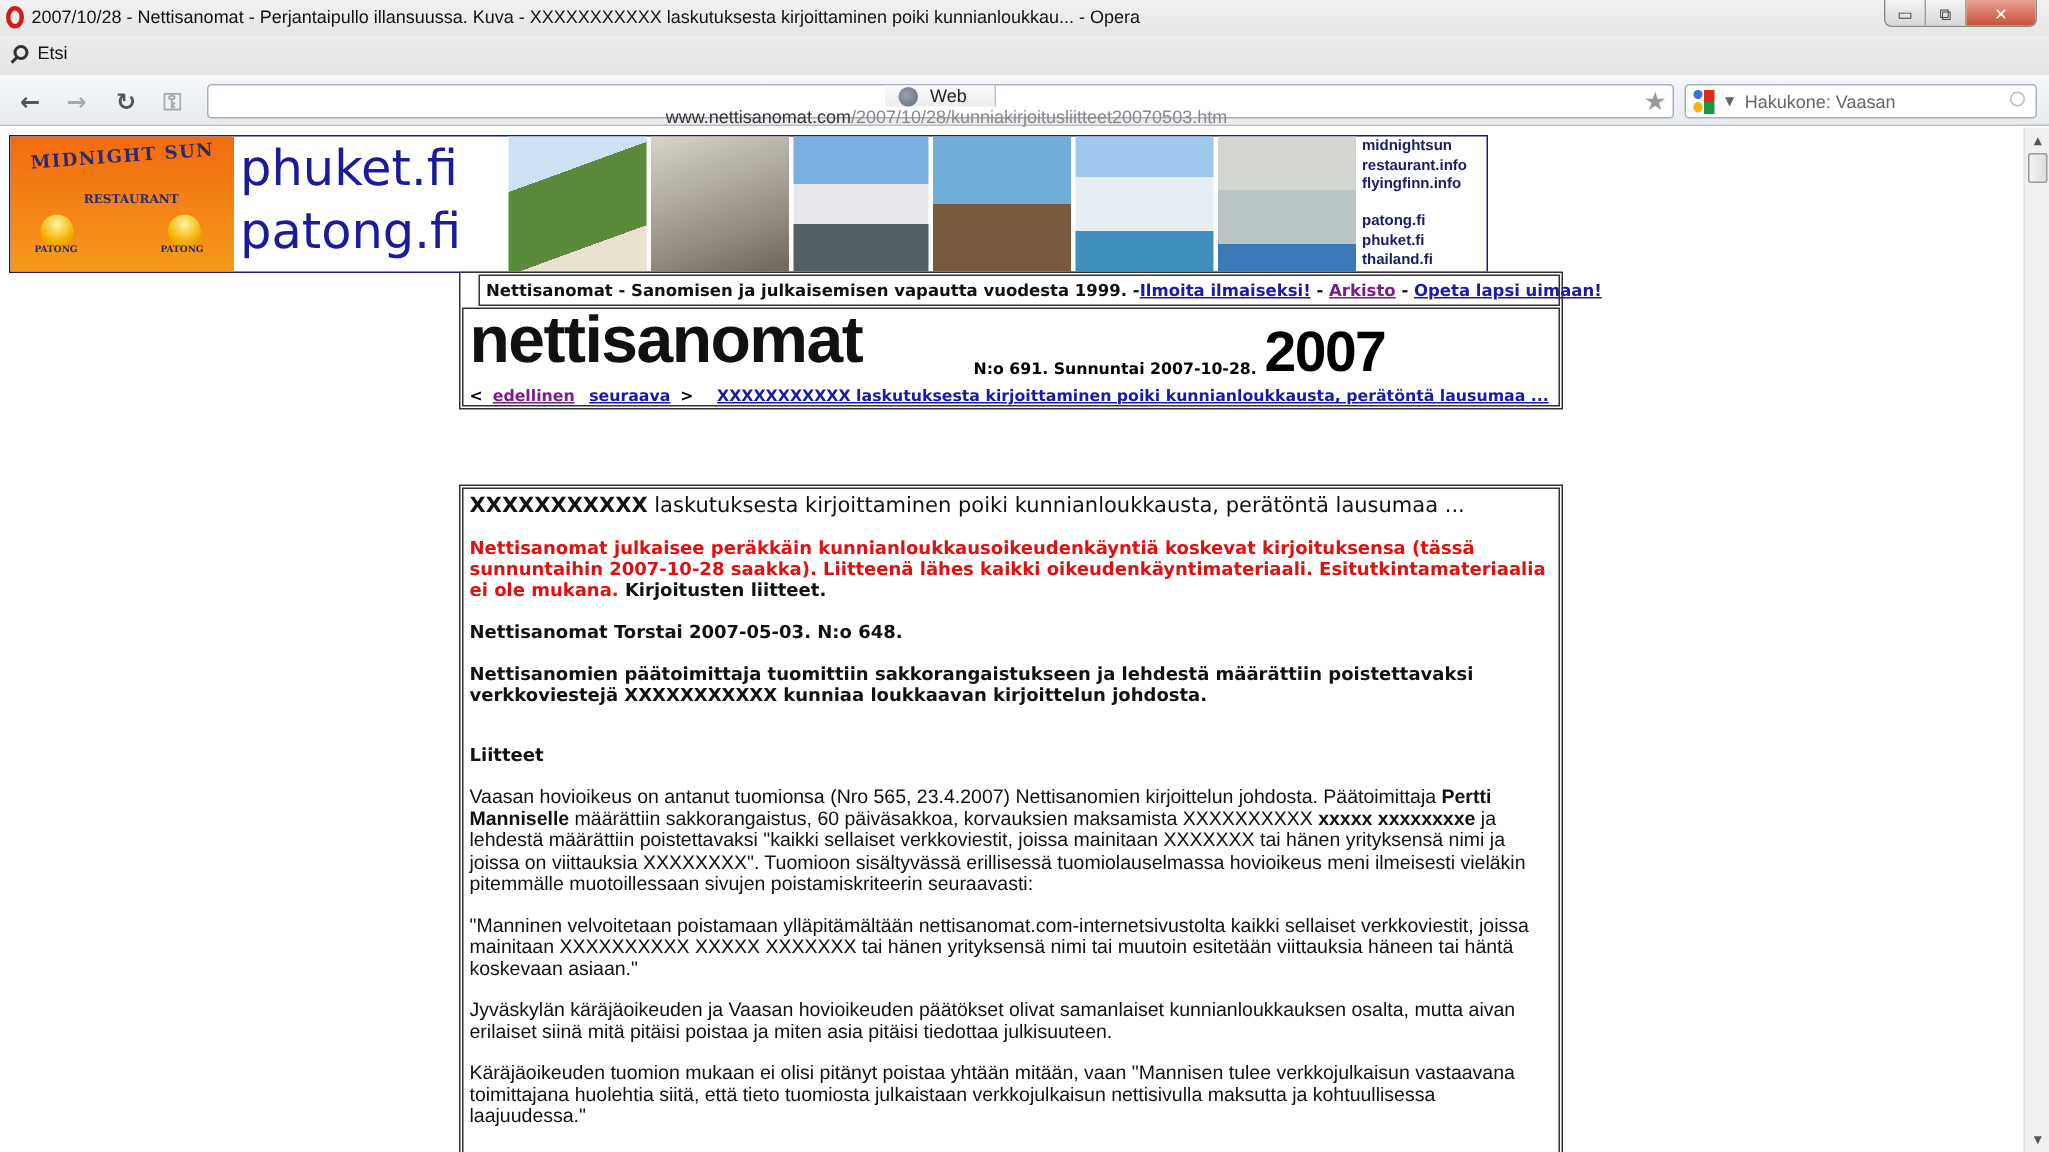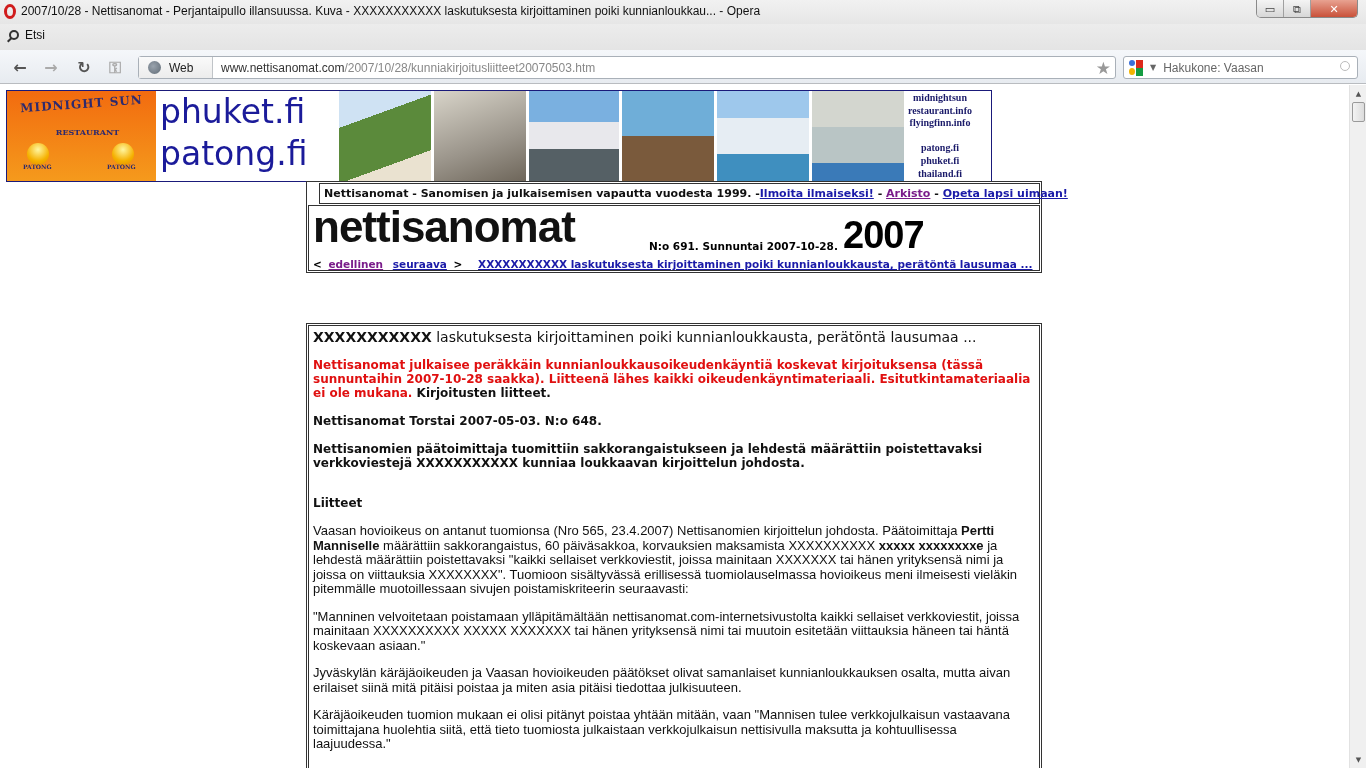--- a/index.html
+++ b/index.html
@@ -27,21 +27,21 @@
     border-radius: 50%; position: relative; margin-right: 6px; }
   .menubar .search-menu .mag::after { content: ""; position: absolute; left: -4px; top: 7px; width: 5px; height: 2px;
     background: #333; transform: rotate(-45deg); }
 
   .navbar { position: absolute; left: 0; top: 50px; width: 1366px; height: 34px;
     background: linear-gradient(#f5f7fa, #e7ebf0); border-bottom: 1px solid #b9bcc0; }
   .navbtn { position: absolute; top: 7px; width: 22px; height: 20px; display: flex; align-items: center;
     justify-content: center; font-size: 16px; color: #555; font-weight: bold; }
   .navbtn.disabled { color: #aaa; }
   .addr { position: absolute; left: 138px; top: 6px; width: 978px; height: 23px; background: #fff;
-    border: 1px solid #a9b0b8; border-radius: 3px; display: flex; align-items: center; }
+    border: 1px solid #a9b0b8; border-radius: 3px; display: flex; align-items: center; flex-direction: column; }
   .addr .webbtn { height: 21px; width: 74px; border-right: 1px solid #c0c4c8; display: flex; align-items: center;
     padding-left: 9px; background: linear-gradient(#fafafa, #ececec); font-family: "Liberation Sans", sans-serif;
     font-size: 12px; color: #222; }
   .addr .globe { width: 13px; height: 13px; border-radius: 50%; background: radial-gradient(circle at 40% 40%, #9aa3ad, #5f6a75);
     margin-right: 8px; }
   .addr .url { padding-left: 8px; font-family: "Liberation Sans", sans-serif; font-size: 12px; color: #888; white-space: nowrap; }
   .addr .url b { color: #333; font-weight: normal; }
   .addr .star { position: absolute; right: 4px; top: 1px; font-size: 17px; color: #999; }
   .searchbox { position: absolute; left: 1123px; top: 6px; width: 235px; height: 23px; background: #fff;
     border: 1px solid #a9b0b8; border-radius: 3px; display: flex; align-items: center; }
@@ -73,21 +73,21 @@
   .ms-logo .pat { position: absolute; top: 72px; font-size: 6px; color: #2d2a6e; font-weight: bold; font-family: "DejaVu Serif", serif; }
   .ms-logo .pat.l { left: 16px; } .ms-logo .pat.r { left: 100px; }
   .domains { width: 180px; height: 90px; padding-left: 4px; font-family: "DejaVu Sans", sans-serif; font-size: 33px; color: #1b1b9a; line-height: 42px; }
   .photo { height: 90px; margin-left: 3px; }
   .ph1 { width: 92px; background: linear-gradient(160deg, #cfe2f3 0 30%, #5b8a3b 30% 75%, #eae2d0 75%); }
   .ph2 { width: 92px; background: linear-gradient(160deg, #d8d4c9, #9a948a 60%, #6e665a); }
   .ph3 { width: 90px; background: linear-gradient(180deg, #7ab0e0 0 35%, #e8e8ec 35% 65%, #556065 65%); }
   .ph4 { width: 92px; background: linear-gradient(180deg, #6faed8 0 50%, #7a5a3c 50%); }
   .ph5 { width: 92px; background: linear-gradient(180deg, #9ec8ec 0 30%, #e6edf3 30% 70%, #3f8fbf 70%); }
   .ph6 { width: 92px; background: linear-gradient(180deg, #d3d6cf 0 40%, #b9c5c5 40% 80%, #3a7ab8 80%); }
-  .banner-links { margin-left: 4px; padding-top: 1px; font-family: Liberation Serif, serif; font-size: 10px; font-weight: bold; color: #1b1b6a; line-height: 12.6px; text-align: center; }
+  .banner-links { margin-left: 4px; padding-top: 1px; font-family: Liberation Sans, sans-serif; font-size: 10px; font-weight: bold; color: #1b1b6a; line-height: 12.6px; }
 
   
   .hdr { position: absolute; left: 306px; top: 96px; width: 736px; border: 1px solid #333; background: #fff; }
   .hdr .row { border: 1px solid #333; margin: 1px; font-family: "DejaVu Sans", sans-serif; font-size: 11px; }
   .hdr .r1 { height: 21px; padding: 3px 4px; white-space: nowrap; font-weight: bold; color: #111; margin-left: 12px; }
   .hdr a { color: #1a1aa8; text-decoration: underline; }
   .hdr a.visited { color: #7a1c8a; }
   .hdr .r2 { height: 66px; position: relative; }
   .masthead { position: absolute; left: 4px; top: -4px; font-family: "Liberation Sans", sans-serif; font-weight: bold; font-size: 44px; letter-spacing: -1px; color: #111; }
   .issue { position: absolute; left: 340px; top: 34px; font-size: 10.5px; font-weight: bold; }

